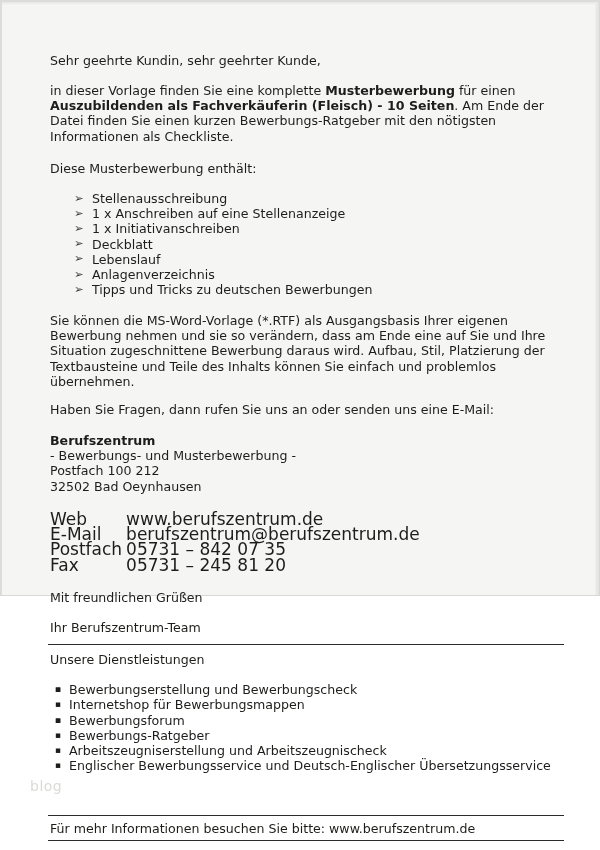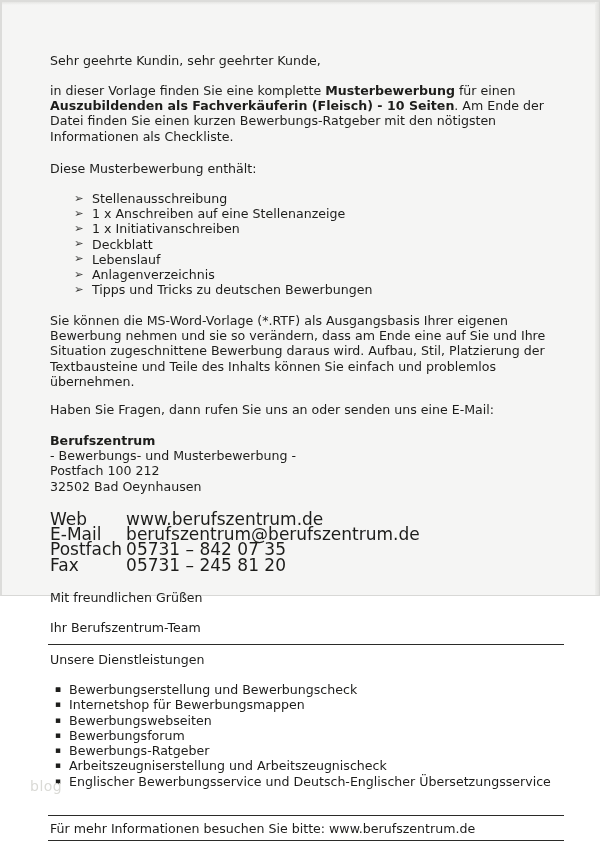--- a/index.html
+++ b/index.html
@@ -197,21 +197,21 @@
     <p class="para team">Ihr Berufszentrum-Team</p>
 
     <div class="rule-top"></div>
 
     <p class="para services-h">Unsere Dienstleistungen</p>
 
     <ul class="bullets square list-sq">
       <li><span class="bullet-glyph">▪</span></li>
       <li><span class="bullet-glyph">▪</span><span>Bewerbungserstellung und Bewerbungscheck</span></li>
       <li><span class="bullet-glyph">▪</span><span>Internetshop für Bewerbungsmappen</span></li>
-      <li><span class="bullet-glyph">▪</span><span>Bewerbungswebseiten</span></li>
+      <li><span class="bullet-glyph">▪</span></li>
       <li><span class="bullet-glyph">▪</span><span>Bewerbungsforum</span></li>
       <li><span class="bullet-glyph">▪</span><span>Bewerbungs-Ratgeber</span></li>
       <li><span class="bullet-glyph">▪</span><span>Arbeitszeugniserstellung und Arbeitszeugnischeck</span></li>
       <li><span class="bullet-glyph">▪</span><span>Englischer Bewerbungsservice und Deutsch-Englischer Übersetzungsservice</span></li>
     </ul>
 
     <div class="rule-mid"></div>
 
     <p class="para footer">Für mehr Informationen besuchen Sie bitte: www.berufszentrum.de</p>
 

